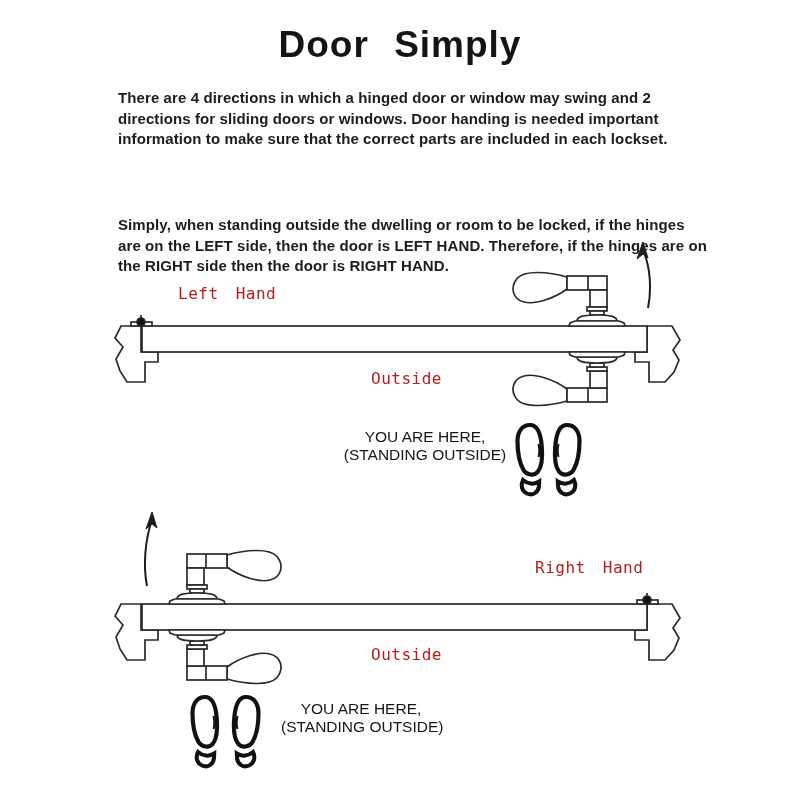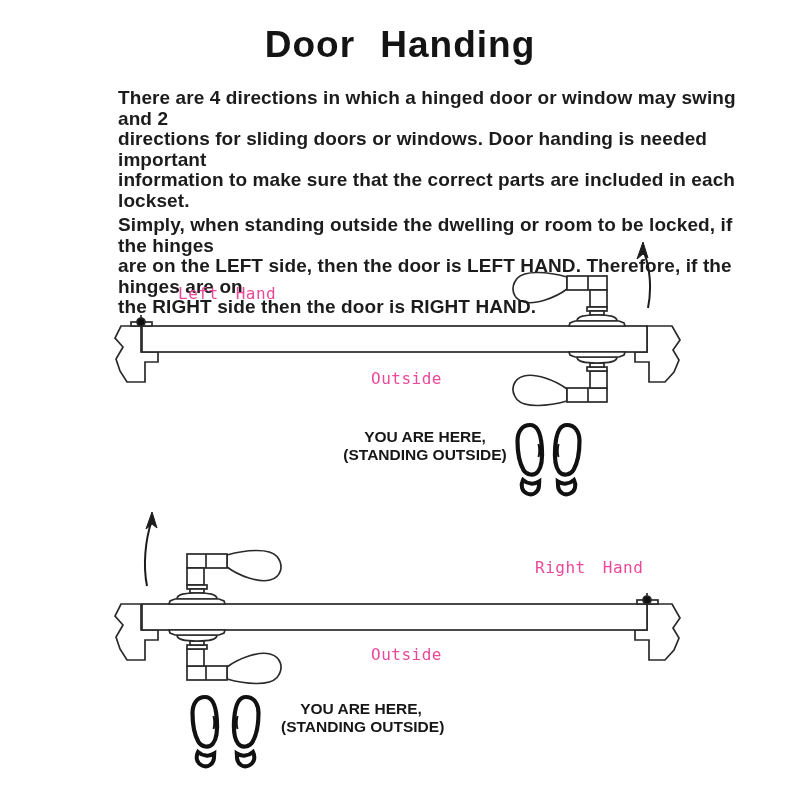--- a/index.html
+++ b/index.html
@@ -7,31 +7,31 @@
     width:800px;height:800px;background:#ffffff;position:relative;
     font-family:"Liberation Sans", sans-serif;color:#1c1c1c;overflow:hidden;
   }
   .abs{position:absolute;}
   .page-title{
     left:0;right:0;top:24px;text-align:center;
     font-size:37px;font-weight:bold;letter-spacing:1px;word-spacing:14px;color:#141414;
   }
   .para{
     left:118px;width:620px;
-    font-size:19px;font-weight:bold;line-height:20.5px;letter-spacing:.1px;
+    font-size:15px;font-weight:bold;line-height:20.5px;letter-spacing:.1px;
     white-space:pre-line;color:#1c1c1c;
   }
   .para.intro{top:88px;}
   .para.rule{top:168px;margin-top:47px;}
   .cad-label{
     font-family:"DejaVu Sans Mono", monospace;
-    font-size:16px;color:#ec4899;letter-spacing:.5px;word-spacing:7px;white-space:nowrap;
+    font-size:16px;color:#b91c1c;letter-spacing:.5px;word-spacing:7px;white-space:nowrap;
   }
   .yah{
-    text-align:center;font-size:15.5px;font-weight:bold;line-height:18px;
+    text-align:center;font-size:15.5px;font-weight:normal;line-height:18px;
     color:#161616;white-space:nowrap;
   }
   svg{display:block;}
 </style>
 </head>
 <body>
 
 <svg class="abs" style="left:0;top:0;" width="800" height="800" viewBox="0 0 800 800">
   <defs>
 
@@ -91,21 +91,21 @@
       <path d="M152,512 L146,529 L152,524 L157,528 Z" fill="#1c1c1c" stroke-width="1"></path>
     </g>
   </g>
 
   <g>
     <use href="#shoe" transform="translate(189,694)"></use>
     <use href="#shoe" transform="translate(262,694) scale(-1,1)"></use>
   </g>
 </svg>
 
-<h1 class="abs page-title" style="margin:0;">Door Handing</h1>
+<h1 class="abs page-title" style="margin:0;">Door Simply</h1>
 
 <div class="abs para intro">There are 4 directions in which a hinged door or window may swing and 2
 directions for sliding doors or windows. Door handing is needed important
 information to make sure that the correct parts are included in each lockset.</div>
 
 <div class="abs para rule">Simply, when standing outside the dwelling or room to be locked, if the hinges
 are on the LEFT side, then the door is LEFT HAND. Therefore, if the hinges are on
 the RIGHT side then the door is RIGHT HAND.</div>
 
 <div class="abs cad-label" style="left:178px;top:284px;">Left Hand</div>

